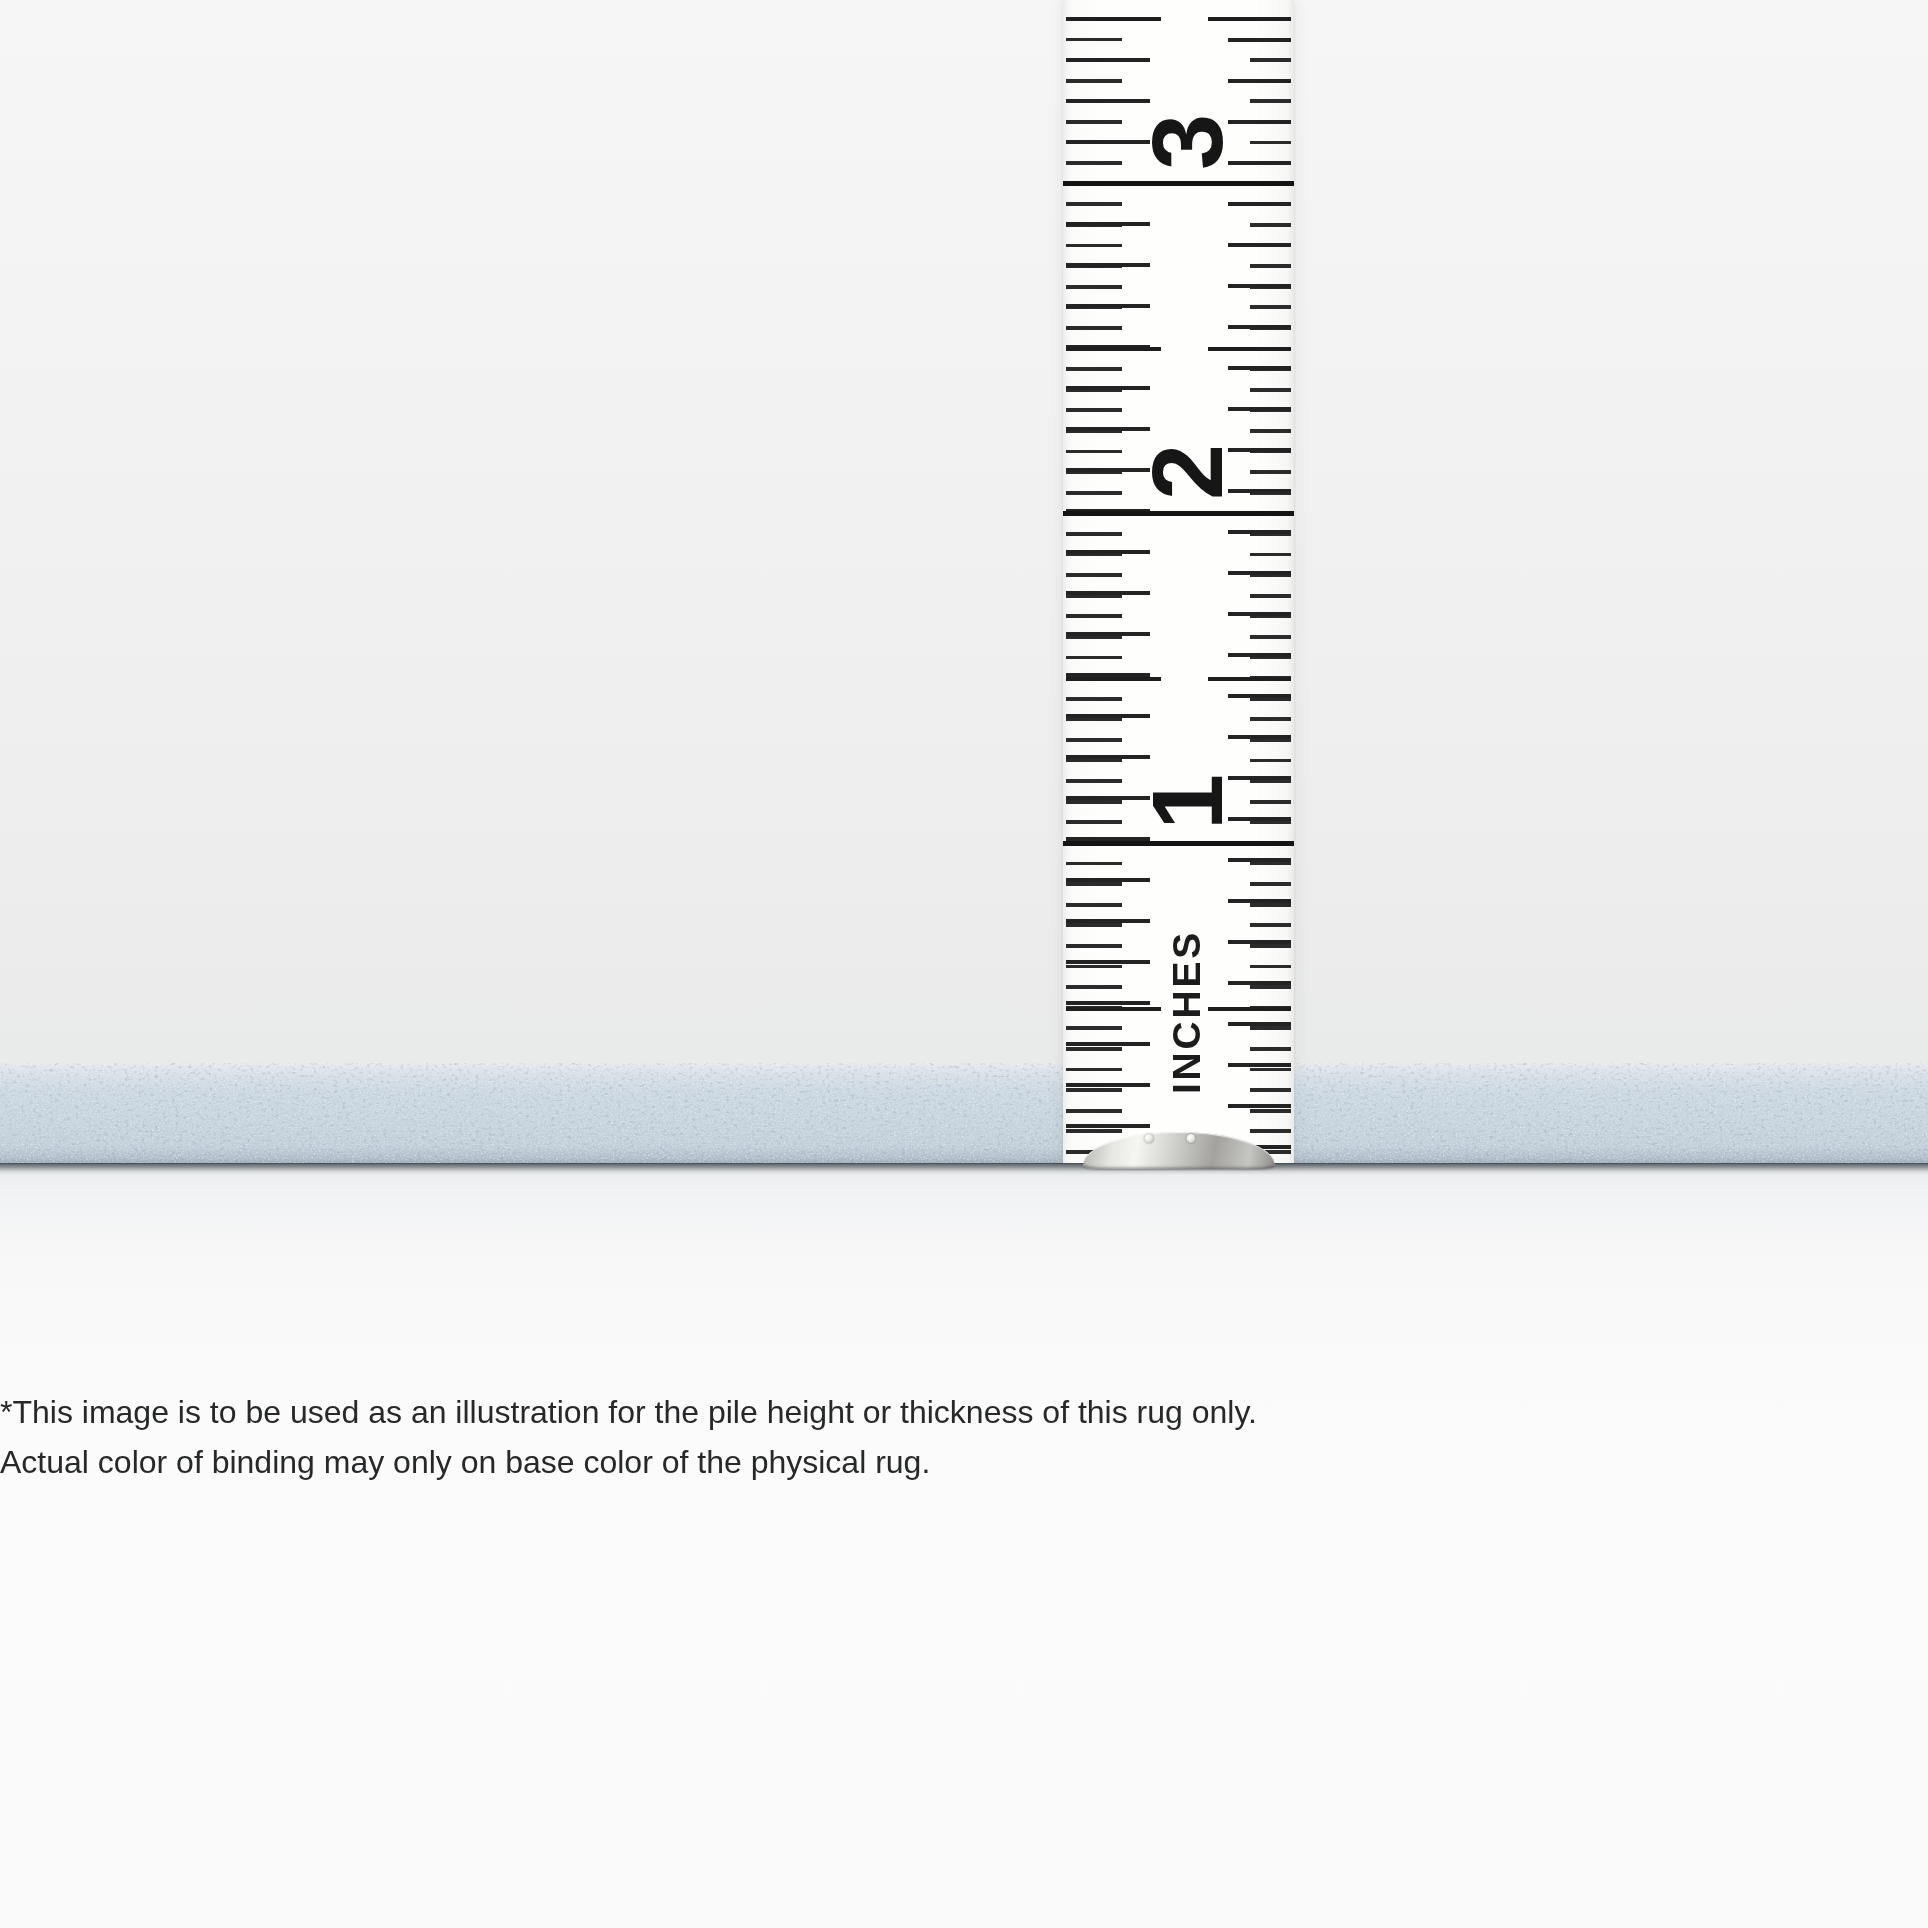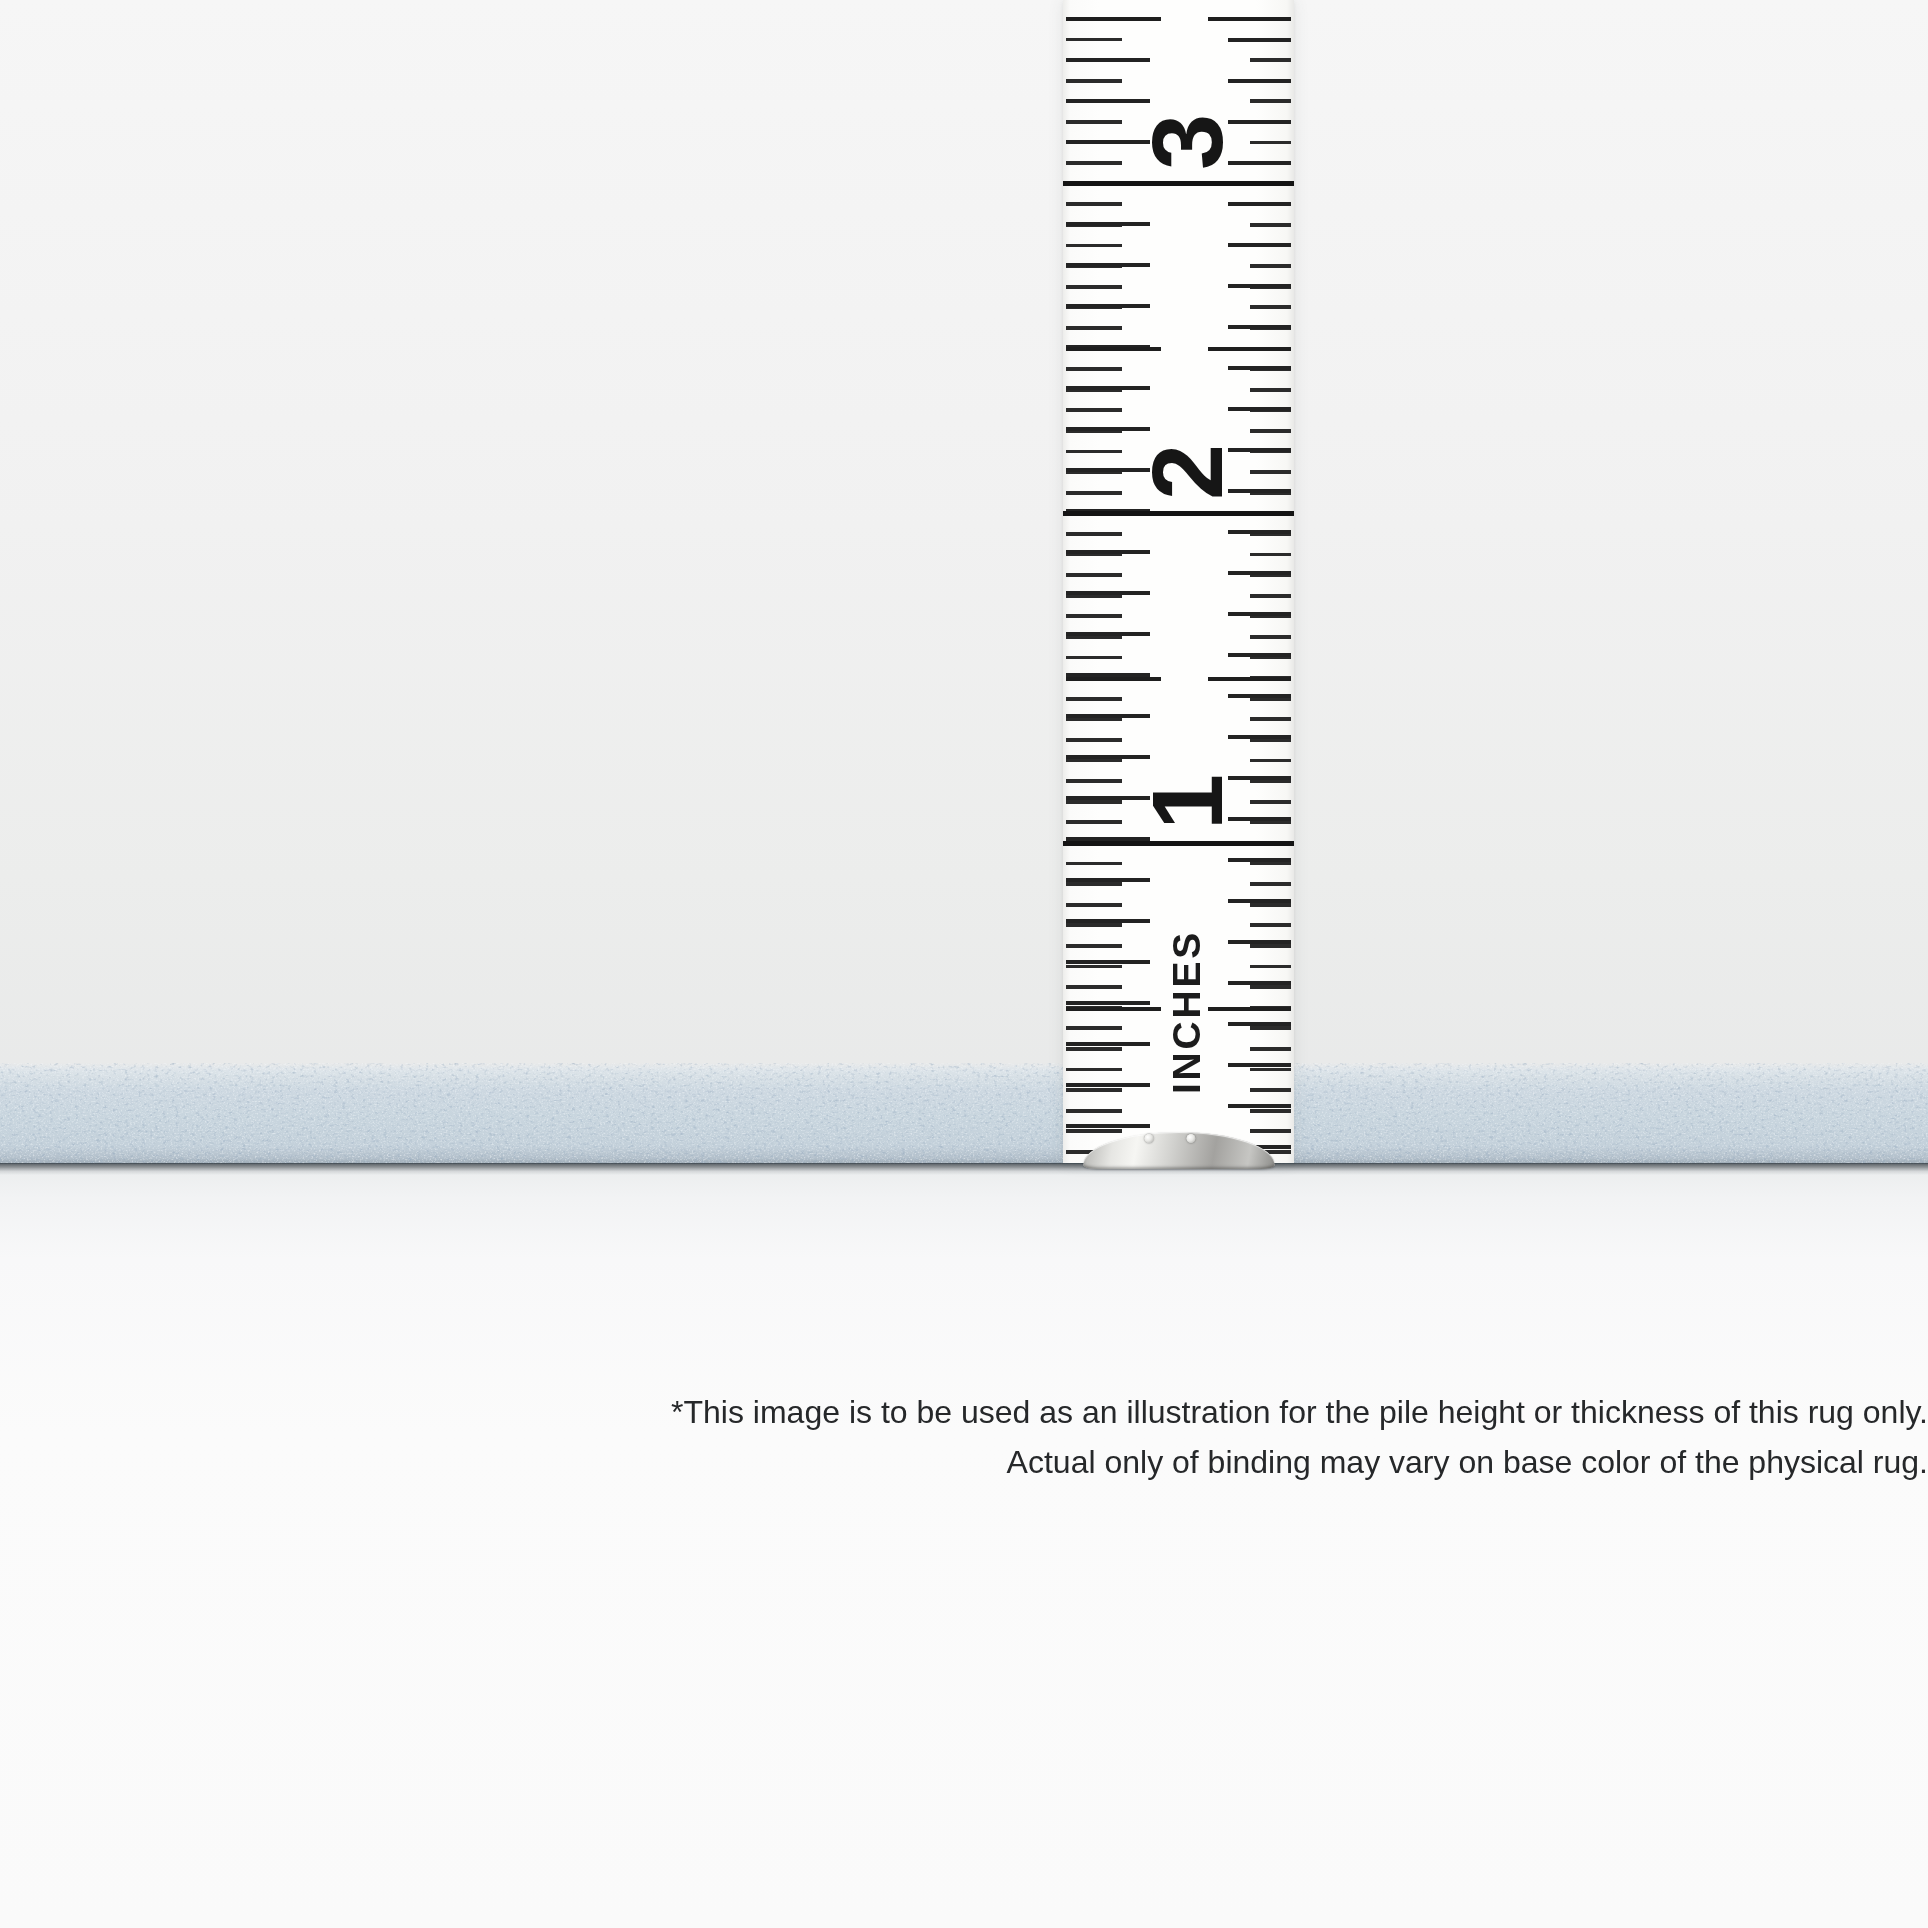--- a/index.html
+++ b/index.html
@@ -81,21 +81,21 @@
   }
   .rivet{
     position:absolute;top:1.8px;width:9.2px;height:9.2px;border-radius:50%;
     background:radial-gradient(circle at 35% 35%,#ffffff 0%,#e8e8e5 45%,#a5a5a2 100%);
     box-shadow:0 0 1.8px rgba(70,70,68,0.8);
   }
   .r1{left:61px;} .r2{left:103px;}
   
   .caption{
     position:absolute;left:0;top:1387px;width:1928px;
-    text-align:right;font-size:32px;line-height:1.57;color:#26282a;
+    text-align:left;font-size:32px;line-height:1.57;color:#26282a;
     font-family:"Liberation Sans", sans-serif;
   }
 </style>
 </head>
 <body>
 
 <div class="scene">
 
   <div class="bg-upper"></div>
   <div class="floor"></div>
@@ -131,17 +131,17 @@
     <div class="unit">INCHES</div>
 
     <div class="metal">
       <span class="rivet r1"></span>
       <span class="rivet r2"></span>
     </div>
   </div>
 
   <div class="caption">
     <div>*This image is to be used as an illustration for the pile height or thickness of this rug only.</div>
-    <div>Actual only of binding may vary on base color of the physical rug.</div>
+    <div>Actual color of binding may only on base color of the physical rug.</div>
   </div>
 
 </div>
 
 
 </body></html>

